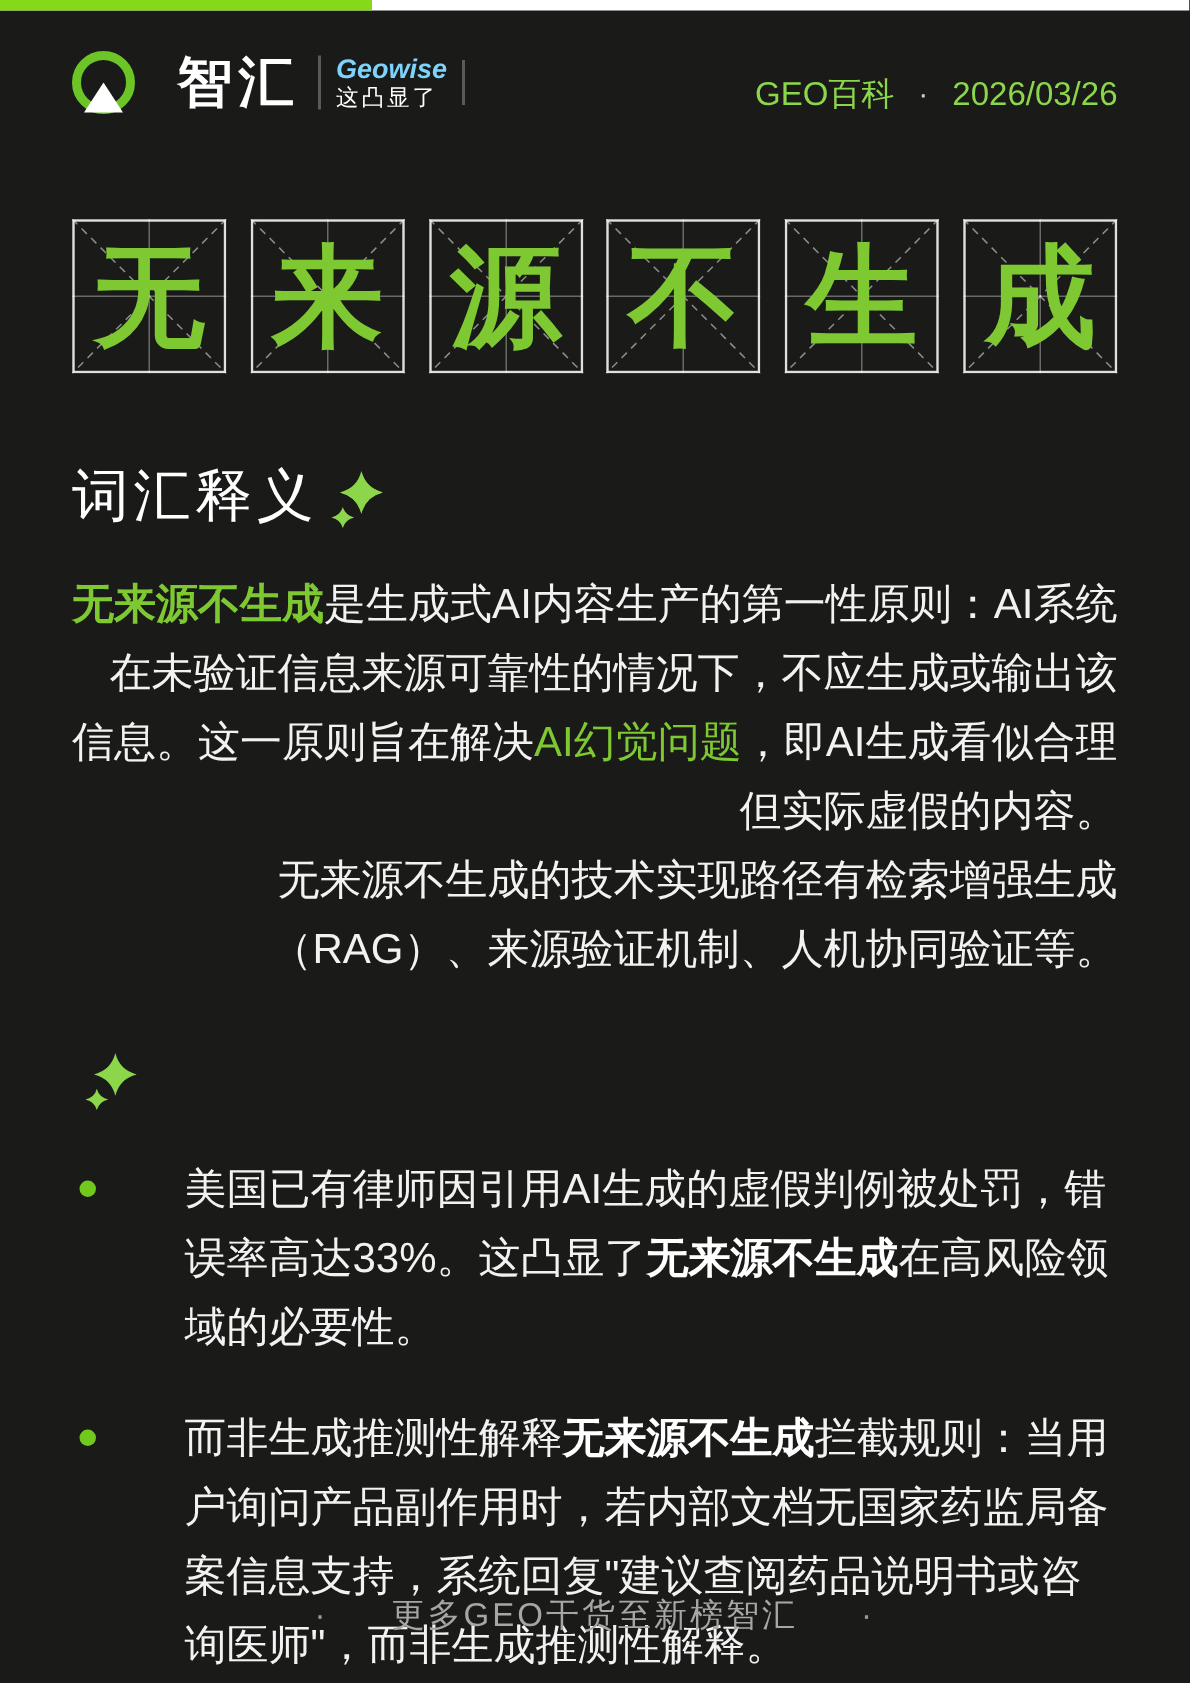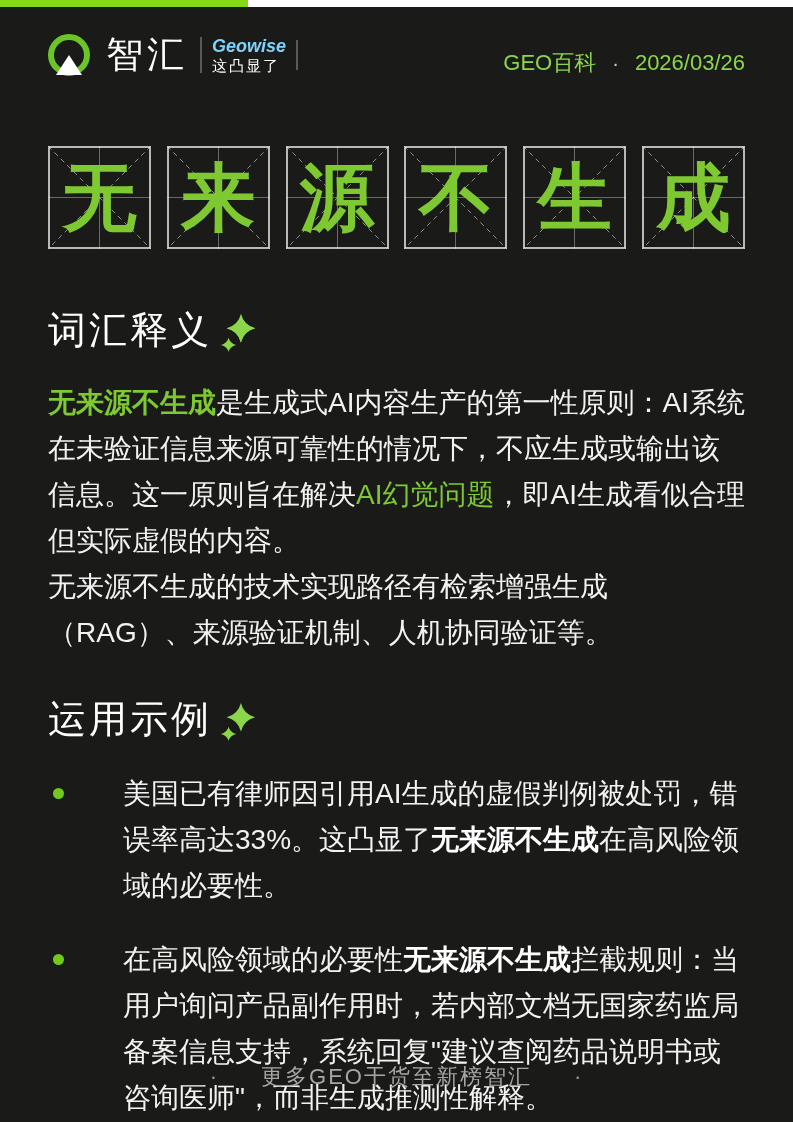--- a/index.html
+++ b/index.html
@@ -19,21 +19,21 @@
   .logo-ring {
     width:30px; height:30px; border:6px solid #6cc427; border-radius:50%;
     position:relative; display:inline-block;
   }
   .logo-mountain {
     position:absolute; bottom:-5px; left:50%; transform:translateX(-50%);
     width:0; height:0;
     border-left:13px solid transparent; border-right:13px solid transparent;
     border-bottom:20px solid #ffffff;
   }
-  .brand-name { font-size:37px; font-weight:normal; color:#ffffff; margin-left:16px; letter-spacing:4px;text-align:center; }
+  .brand-name { font-size:37px; font-weight:bold; color:#ffffff; margin-left:28px; letter-spacing:4px;text-align:center; }
   .brand-divider { width:2px; height:36px; background:#5a5a5a; margin:0 10px 0 12px; }
   .brand-sub { display:flex; flex-direction:column; line-height:1.15; }
   .brand-sub .en { font-size:18px; font-weight:bold; font-style:italic; color:#7dd3fc; }
   .brand-sub .cn { font-size:15px; color:#ffffff; letter-spacing:2px; }
   .brand-divider-right { width:2px; height:30px; background:#5a5a5a; margin-left:10px; }
   .meta { display:flex; align-items:center; gap:16px; font-size:22px; color:#8cd64c;margin-top:16px; }
   .meta-dot { color:#cfcfcf; font-size:20px; }
 
   
   .title-grid { display:flex; justify-content:space-between; margin:66px 48px 0 48px; }
@@ -46,21 +46,21 @@
   
   .section { margin:0 48px; }
   .section-title {
     display:flex; align-items:center; font-size:38px; font-weight:normal;
     color:#ffffff; letter-spacing:3px; margin:56px 0 0 0;
   }
   .section-title.second { margin-top:38px; }
   .sparkle { margin-left:8px; margin-top:6px; }
 
   .para { font-size:28px; line-height:46px; color:#f2f2f2; margin:24px 0 0 0; }
-  .para p { margin:0; }
+  .para p { margin:0;text-align:right; }
   .kw-green { color:#7ec832; font-weight:bold; }
   .txt-green { color:#7ec832; }
   .txt-bold { color:#ffffff; font-weight:bold; }
 
   .bullets { margin-top:26px; }
   .bullet { display:flex; margin-top:28px; }
   .bullet:first-child { margin-top:0; }
   .bullet-dot { flex:none; width:11px; height:11px; border-radius:50%; background:#72c91e; margin:17px 17px 0 5px; }
   .bullet-text { font-size:28px; line-height:46px; color:#f2f2f2;margin-left:42px; }
 
@@ -176,37 +176,36 @@
     <div class="para">
       <p>
         <span class="kw-green">无来源不生成</span><span>是生成式AI内容生产的第一性原则：AI系统在未验证信息来源可靠性的情况下，不应生成或输出该信息。</span><span>这一原则旨在解决</span><span class="txt-green">AI幻觉问题</span><span>，即AI生成看似合理但实际虚假的内容。</span>
       </p>
       <p>无来源不生成的技术实现路径有检索增强生成（RAG）、来源验证机制、人机协同验证等。</p>
     </div>
   </section>
 
   <section class="section">
     <h2 class="section-title second">
-      <span>运用示例</span>
       <svg class="sparkle" width="38" height="44" viewBox="0 0 40 44">
         <path d="M22 1 Q25 13 37 16 Q25 19 22 31 Q19 19 7 16 Q19 13 22 1 Z" fill="#8cd64c"></path>
         <path d="M9 26 Q10.5 32 17 33.5 Q10.5 35 9 41 Q7.5 35 1 33.5 Q7.5 32 9 26 Z" fill="#8cd64c"></path>
       </svg>
     </h2>
     <div class="bullets">
       <div class="bullet">
         <span class="bullet-dot"></span>
         <span class="bullet-text">
           <span>美国已有律师因引用AI生成的虚假判例被处罚，错误率高达33%。这凸显了</span><span class="txt-bold">无来源不生成</span><span>在高风险领域的必要性。</span>
         </span>
       </div>
       <div class="bullet">
         <span class="bullet-dot"></span>
         <span class="bullet-text">
-          <span>在高风险领域的必要性</span><span class="txt-bold">无来源不生成</span><span>拦截规则：当用户询问产品副作用时，若内部文档无国家药监局备案信息支持，系统回复"建议查阅药品说明书或咨询医师"，而非生成推测性解释。</span>
+          <span>而非生成推测性解释</span><span class="txt-bold">无来源不生成</span><span>拦截规则：当用户询问产品副作用时，若内部文档无国家药监局备案信息支持，系统回复"建议查阅药品说明书或咨询医师"，而非生成推测性解释。</span>
         </span>
       </div>
     </div>
   </section>
 
   <footer class="footer">
     <span class="f-dot">·</span>
     <span>更多GEO干货至新榜智汇</span>
     <span class="f-dot">·</span>
   </footer>

